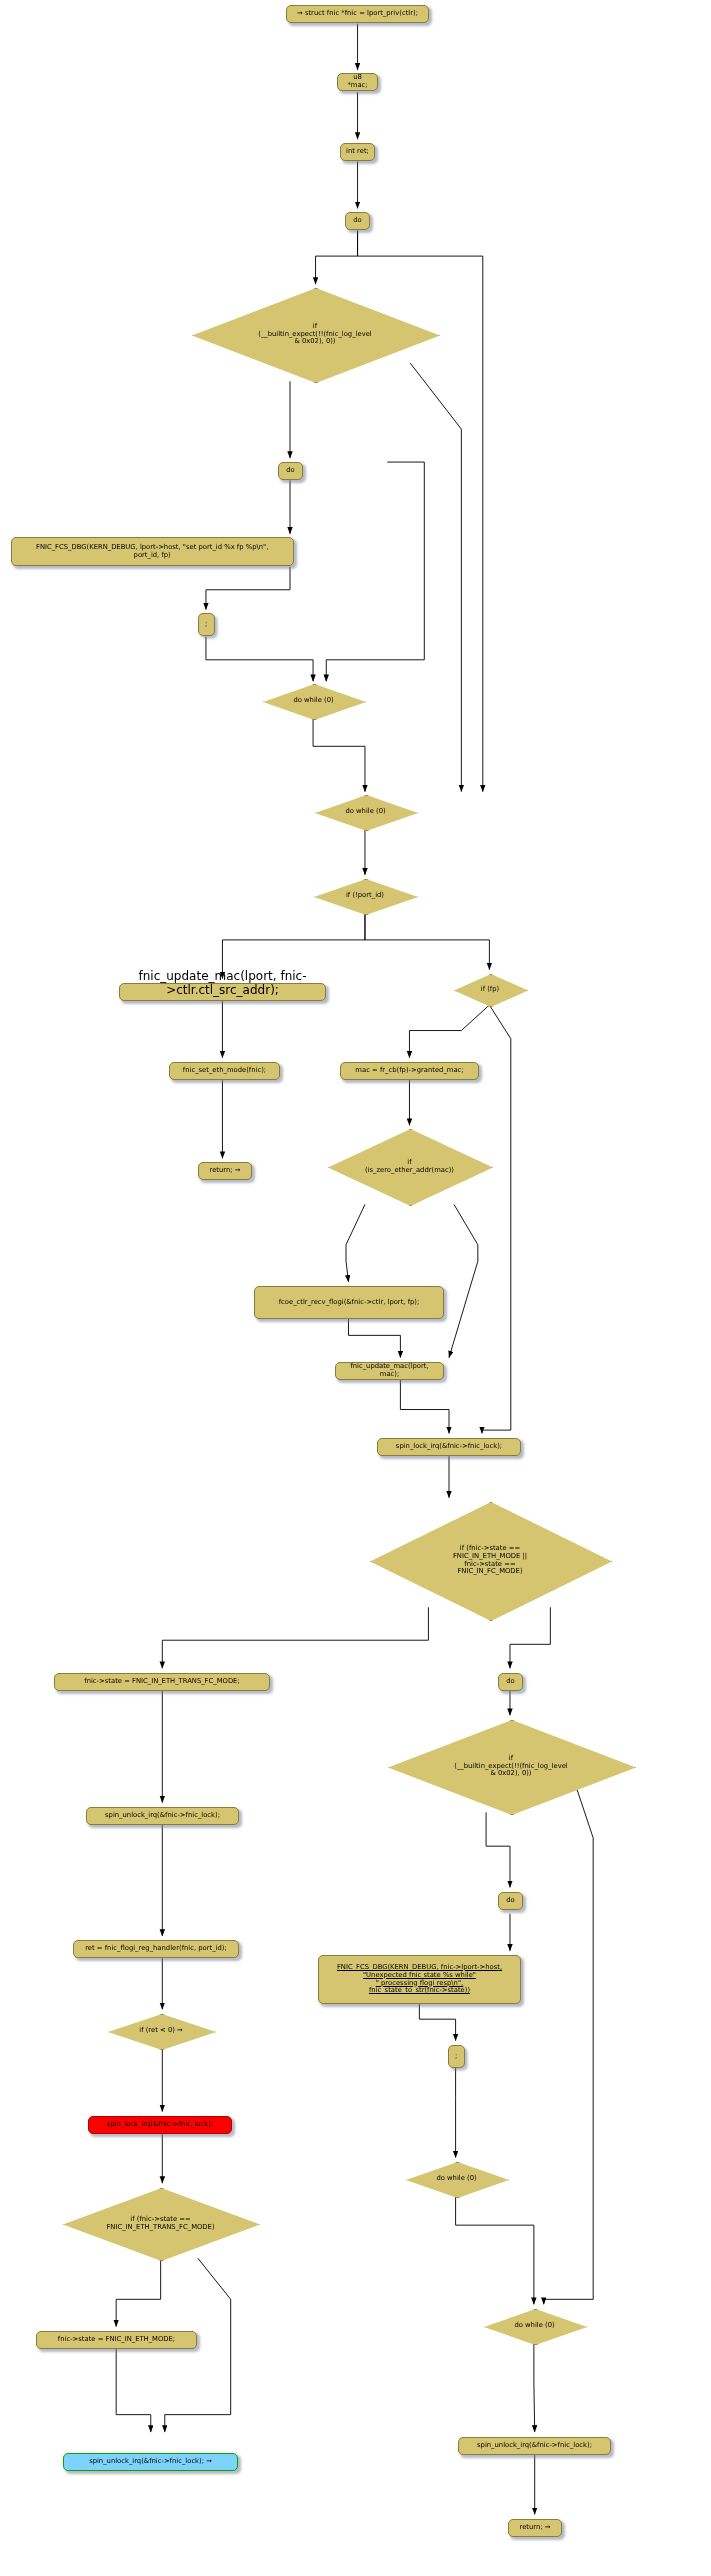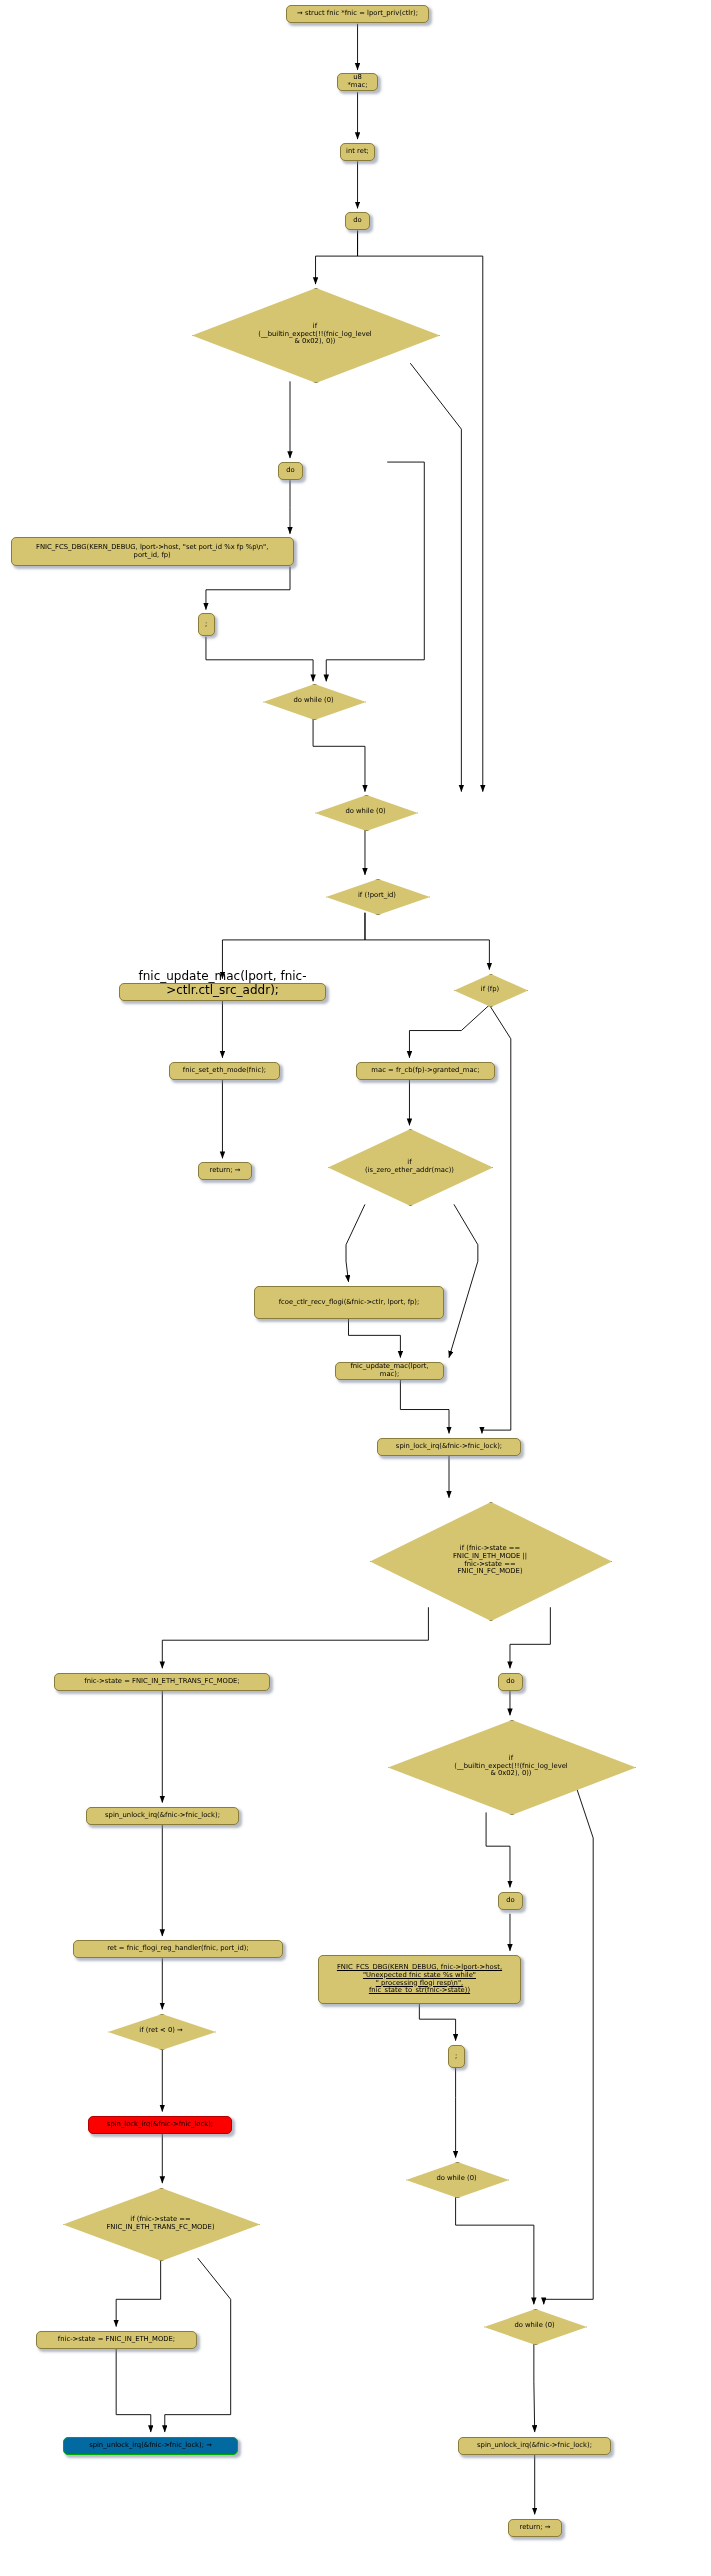--- a/index.html
+++ b/index.html
@@ -7,21 +7,21 @@
   #canvas{position:relative;width:711px;height:2576px;background:#fff;overflow:hidden;}
   svg#edges{position:absolute;left:0;top:0;width:711px;height:2576px;pointer-events:none;}
 
   .node{position:absolute;box-sizing:border-box;display:flex;align-items:center;justify-content:center;text-align:center;color:#000;}
   .proc{
     background:#d5c470;border:0.8px solid #8a7c3a;border-radius:5px;
     box-shadow:2.5px 2.5px 2.5px rgba(120,130,150,.55);
     padding:2.5px 5px;line-height:1.15;
   }
   .proc.red{background:#fd0100;border-color:#b40000;}
-  .proc.green{background:#0369a1;border-color:#00a800;}
+  .proc.green{background:#7dd3fc;border-color:#00a800;margin-top:16px;}
   .diamond{background:transparent;border:0;box-shadow:none;}
   .diamond .dshape{
     position:absolute;left:0;top:0;width:100%;height:100%;
     background:#d5c470;border:0.8px solid #8a7c3a;
     clip-path:polygon(50% 0,100% 50%,50% 100%,0 50%);
     box-shadow:2.5px 2.5px 2.5px rgba(120,130,150,.55);
   }
   .diamond .dlabel{position:relative;z-index:2;line-height:1.15;white-space:pre-line;}
   .proc .plabel{white-space:pre-line;}
 </style>
@@ -112,35 +112,35 @@
         <div class="plabel">;</div>
       </div>
       <div class="node diamond" style="left: 263px; top: 684px; width: 101px; height: 34px; font-size: 6.8px;">
         <div class="dshape"></div>
         <div class="dlabel">do while (0)</div>
       </div>
       <div class="node diamond" style="left: 315px; top: 795px; width: 101px; height: 34px; font-size: 6.8px;">
         <div class="dshape"></div>
         <div class="dlabel">do while (0)</div>
       </div>
-      <div class="node diamond" style="left: 326px; top: 879px; width: 102px; height: 34px; font-size: 6.8px;">
+      <div class="node diamond" style="left: 314px; top: 879px; width: 102px; height: 34px; font-size: 6.8px;">
         <div class="dshape"></div>
         <div class="dlabel">if (!port_id)</div>
       </div>
       <div class="node proc" style="left: 119px; top: 983px; width: 207px; height: 18px; font-size: 12px; align-items: flex-end;">
         <div class="plabel">fnic_update_mac(lport, fnic-&gt;ctlr.ctl_src_addr);</div>
       </div>
       <div class="node diamond" style="left: 454px; top: 974px; width: 72px; height: 31px; font-size: 6.8px;">
         <div class="dshape"></div>
         <div class="dlabel">if (fp)</div>
       </div>
       <div class="node proc" style="left: 169px; top: 1062px; width: 111px; height: 18px; font-size: 6.8px;">
         <div class="plabel">fnic_set_eth_mode(fnic);</div>
       </div>
-      <div class="node proc" style="left: 356px; top: 1062px; width: 139px; height: 18px; font-size: 6.8px; text-align: center;">
+      <div class="node proc" style="left: 340px; top: 1062px; width: 139px; height: 18px; font-size: 6.8px; text-align: center;">
         <div class="plabel">mac = fr_cb(fp)-&gt;granted_mac;</div>
       </div>
       <div class="node proc" style="left: 198px; top: 1162px; width: 54px; height: 18px; font-size: 6.8px;">
         <div class="plabel">return; →</div>
       </div>
       <div class="node diamond" style="left: 328px; top: 1129px; width: 163px; height: 75px; font-size: 6.8px;">
         <div class="dshape"></div>
         <div class="dlabel">if
 (is_zero_ether_addr(mac))</div>
       </div>
@@ -168,21 +168,21 @@
       </div>
       <div class="node proc" style="left: 86px; top: 1807px; width: 153px; height: 18px; font-size: 6.8px;">
         <div class="plabel">spin_unlock_irq(&amp;fnic-&gt;fnic_lock);</div>
       </div>
       <div class="node diamond" style="left: 388px; top: 1720px; width: 246px; height: 93px; font-size: 6.8px;">
         <div class="dshape"></div>
         <div class="dlabel">if
 (__builtin_expect(!!(fnic_log_level
 &amp; 0x02), 0))</div>
       </div>
-      <div class="node proc" style="left: 73px; top: 1940px; width: 210px; height: 18px; font-size: 6.8px;">
+      <div class="node proc" style="left: 73px; top: 1940px; width: 166px; height: 18px; font-size: 6.8px;">
         <div class="plabel">ret = fnic_flogi_reg_handler(fnic, port_id);</div>
       </div>
       <div class="node proc" style="left: 498px; top: 1892px; width: 25px; height: 18px; font-size: 6.8px;">
         <div class="plabel">do</div>
       </div>
       <div class="node proc" style="left: 318px; top: 1955px; width: 203px; height: 49px; font-size: 6.8px; text-decoration: underline;">
         <div class="plabel">FNIC_FCS_DBG(KERN_DEBUG, fnic-&gt;lport-&gt;host,
 "Unexpected fnic state %s while"
 " processing flogi resp\n",
 fnic_state_to_str(fnic-&gt;state))</div>

